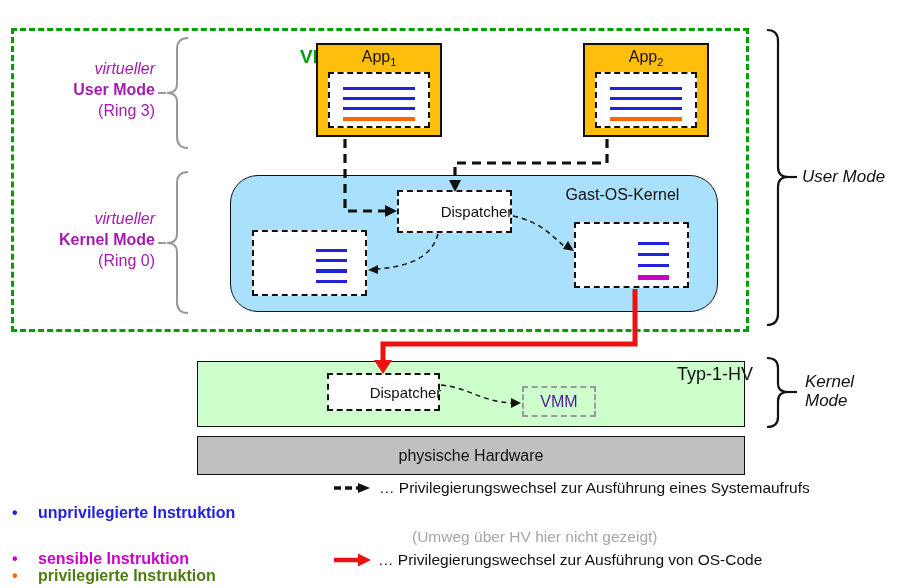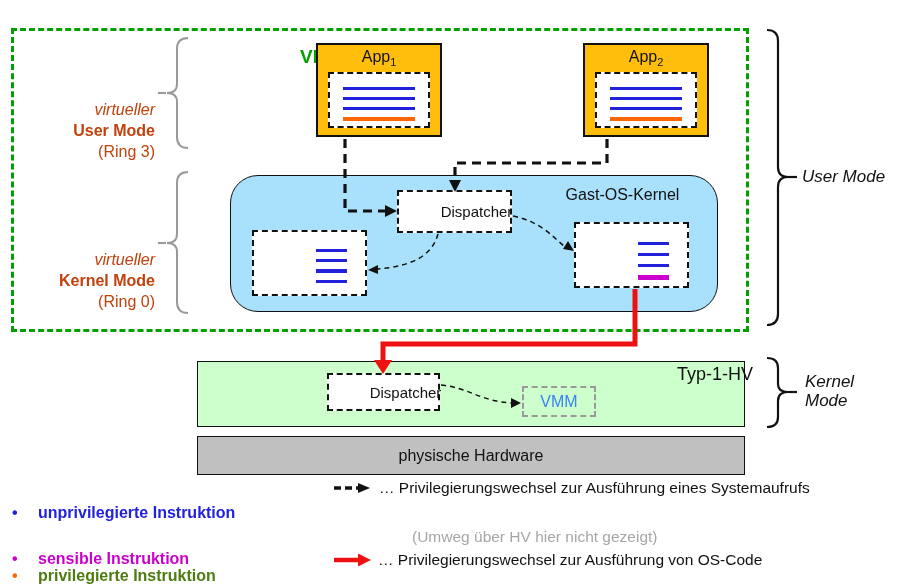--- a/index.html
+++ b/index.html
@@ -3,21 +3,21 @@
 <meta charset="utf-8">
 <style>
   html,body{margin:0;padding:0;background:#fff;}
   .canvas{position:relative;width:913px;height:588px;background:#fff;overflow:hidden;
           font-family:"Liberation Sans",sans-serif;color:#111;}
   .abs{position:absolute;}
 
   .vm-label{left:300px;top:2px;width:80px;text-align:left;font-size:19px;font-weight:bold;margin-top:44px;}
   .vm-border{left:11px;top:28px;width:732px;height:298px;border:3px dashed #00A000;}
 
-  .side-label{width:125px;text-align:right;font-size:16px;line-height:21px;color:#c2410c;margin-top:41px;}
+  .side-label{width:125px;text-align:right;font-size:16px;line-height:21px;color:#a21caf;}
   .side-label .it{font-style:italic;}
   .side-label .bd{font-weight:bold;}
   .grp-user{left:30px;top:58px;}
   .grp-kernel{left:30px;top:208px;}
 
   .appbox{width:126px;height:94px;border:2px solid #111;box-sizing:border-box;margin-left:33px;}
   .app1{left:283px;top:43px;}
   .app2{left:550px;top:43px;}
   .apptitle{width:100%;text-align:center;font-size:16px;padding-top:3px;}
   .apptitle sub{font-size:11px;}
@@ -38,21 +38,21 @@
   .code-right{left:574px;top:222px;width:115px;height:66px;padding-top:18px;display:block;}
   .code-left .cline,.code-right .cline{margin:0 18px 7px 18px;}
   .code-right .cline{margin-bottom:8px;}
 
   .hvbar{left:197px;top:361px;width:548px;height:66px;background:#CCFFCC;
          border:1.5px solid #111;box-sizing:border-box;}
   .hvlabel{left:677px;top:364px;width:92px;text-align:left;font-size:18px;}
   .disp-hv{left:327px;top:373px;width:113px;height:38px;}
   .vmmbox{left:522px;top:386px;width:74px;height:31px;border:2px dashed #9A9A9A;
           box-sizing:border-box;display:flex;align-items:center;justify-content:center;
-          font-size:16px;color:#3b82f6;}
+          font-size:16px;color:#4c1d95;}
 
   .hwbar{left:197px;top:436px;width:548px;height:39px;background:#C0C0C0;
          border:1.5px solid #111;box-sizing:border-box;display:flex;align-items:center;
          justify-content:center;font-size:16px;}
 
   .mode-right{font-style:italic;font-size:17px;line-height:19px;}
   .user-mode-right{left:802px;top:167px;}
   .kernel-mode-right{left:805px;top:372px;}
 
   .overlay{position:absolute;left:0;top:0;width:913px;height:588px;pointer-events:none;}

